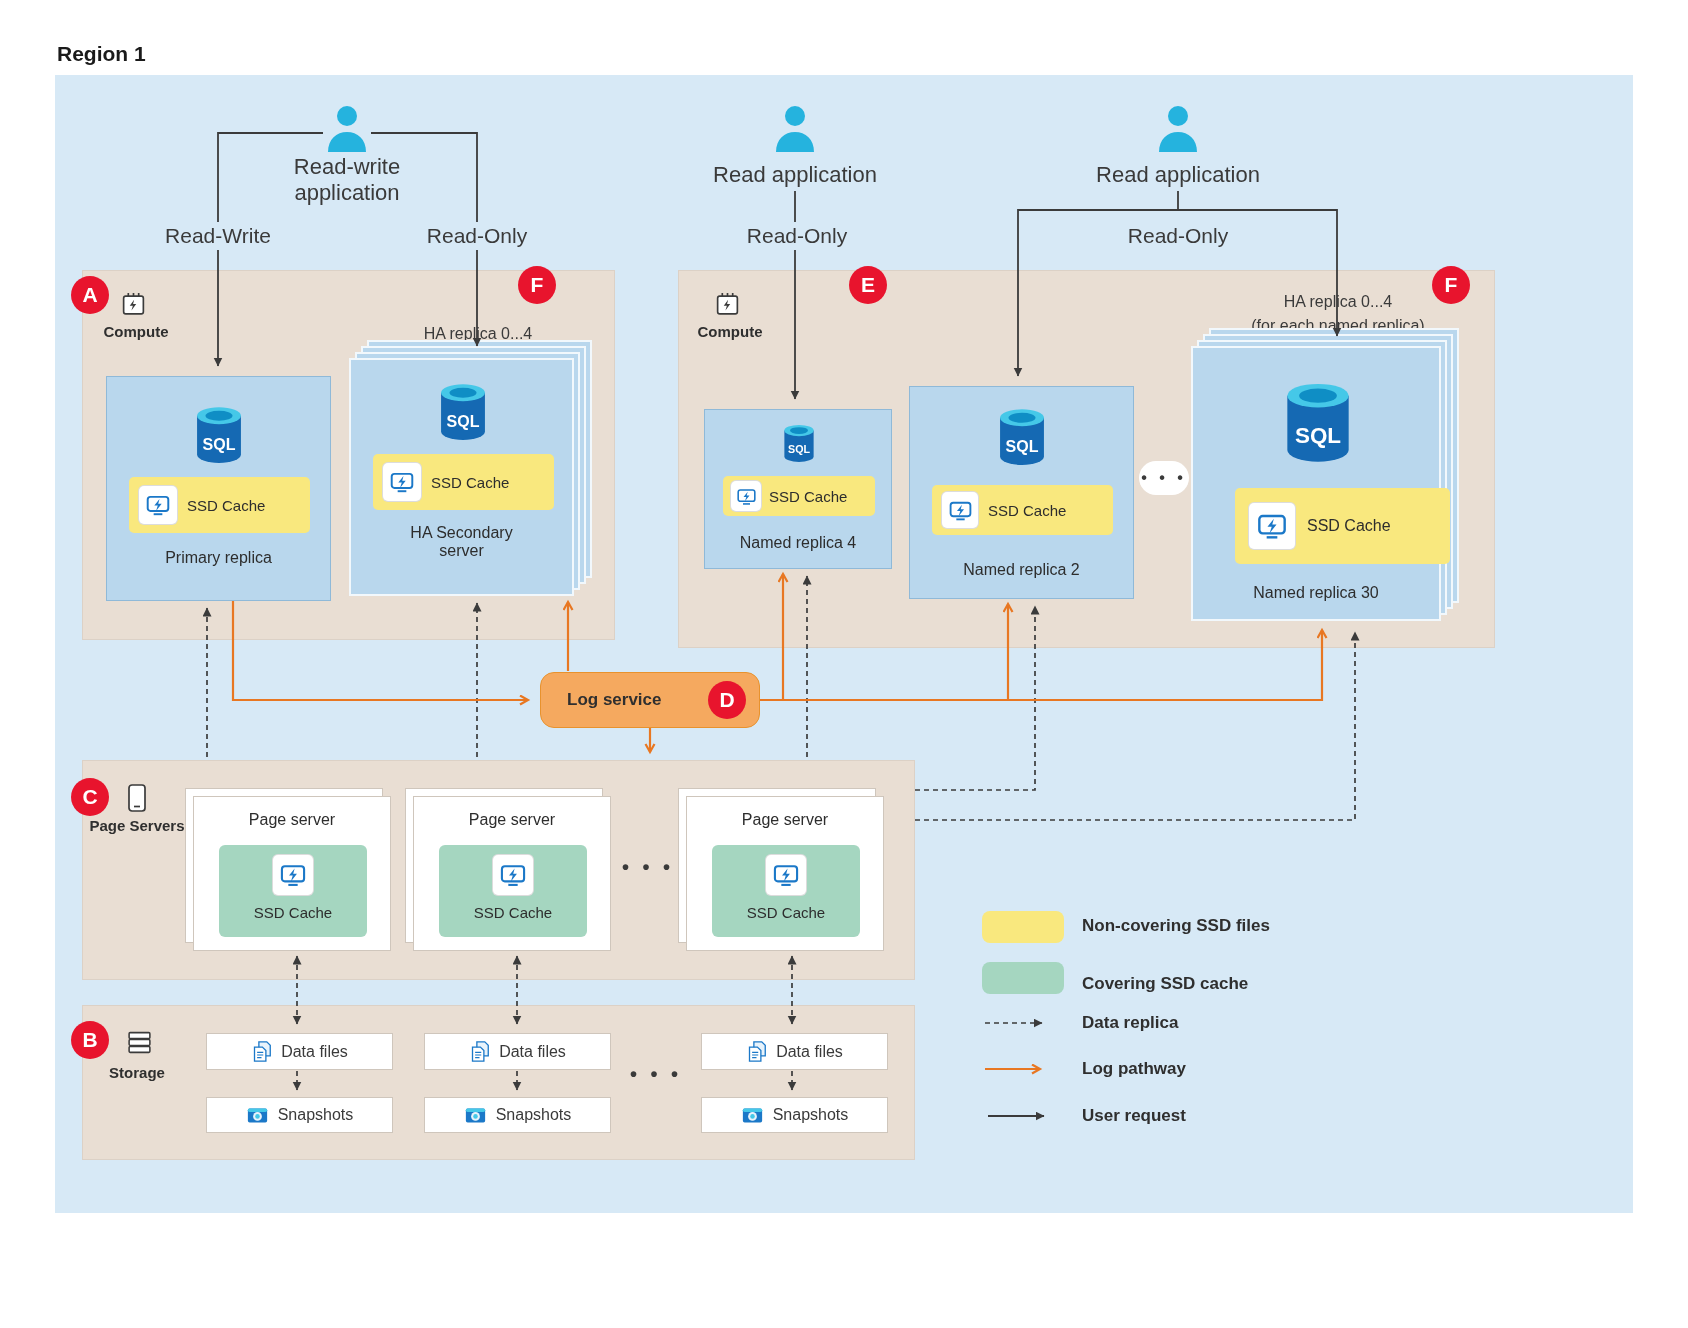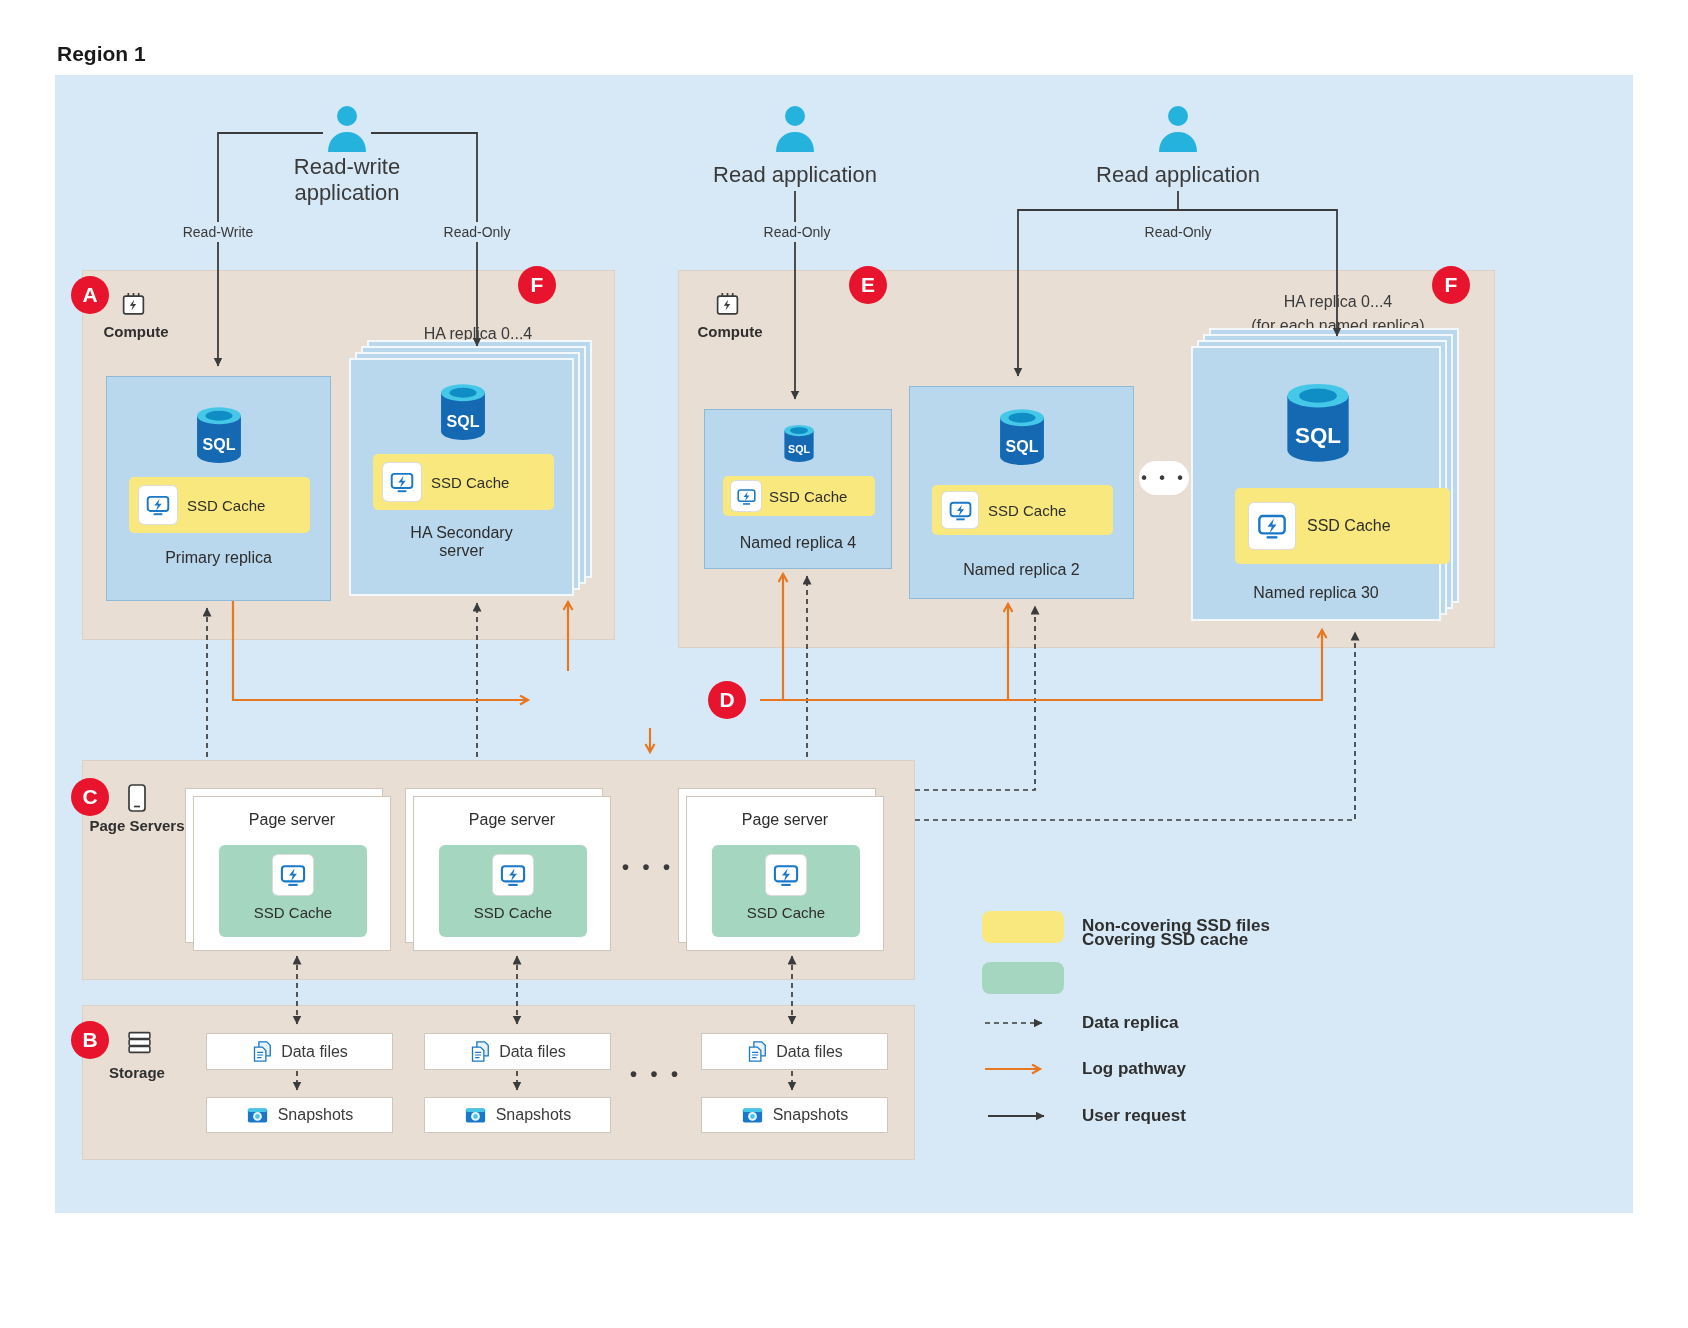--- a/index.html
+++ b/index.html
@@ -14,21 +14,21 @@
   .yellowbox{position:absolute;background:#f9e87e;border-radius:5px;display:flex;align-items:center;gap:10px;padding-left:10px}
   .greenbox{position:absolute;background:#a5d6c0;border-radius:6px;display:flex;flex-direction:column;align-items:center;padding-top:10px;gap:9px}
   .whitecard{position:absolute;background:#ffffff;border:1px solid #cfc6bc}
   .badge{position:absolute;width:38px;height:38px;border-radius:50%;background:#e8142d;color:#fff;
          font-size:21px;font-weight:bold;display:flex;align-items:center;justify-content:center;z-index:7}
   .ssd-tile{background:#fff;border-radius:5px;box-shadow:0 0 0 1px #dcdcdc;display:flex;align-items:center;justify-content:center;flex:none}
   .lbl{position:absolute}
   .center{text-align:center}
   .bold{font-weight:bold}
   .f15{font-size:15px}.f16{font-size:16px}.f17{font-size:22px}
-  .pathlabel{position:absolute;z-index:6;background:#d7e9f6;text-align:center;font-size:14px;padding:2px 0}
+  .pathlabel{position:absolute;z-index:6;background:#d7e9f6;text-align:center;font-size:21px;padding:2px 0}
   .dots{position:absolute;font-size:20px;font-weight:bold;color:#3a3a3a;letter-spacing:4px;text-align:center}
   .pill{background:#ffffff;border-radius:17px;display:flex;align-items:center;justify-content:center;letter-spacing:4px}
   .legend-label{position:absolute;left:1082px;font-size:17px;font-weight:bold;color:#2f2f2f;z-index:2}
   svg.overlay{position:absolute;left:0;top:0;z-index:5;pointer-events:none}
   .logservice{position:absolute;left:540px;top:672px;width:220px;height:56px;background:#f5a95f;
               border:1.5px solid #e8922d;border-radius:14px;z-index:4;display:flex;align-items:center;padding-left:26px;
               font-size:17px;font-weight:bold;color:#2f2f2f}
   .name-label{position:absolute;left:0;width:100%;text-align:center;font-size:16px;color:#2d2d2d}
 </style>
 </head>
@@ -212,20 +212,23 @@
             <path d="M13.4 6.5 l-4.8 6 h3.2 l-1.6 5 l5.2-6.6 h-3.2 Z" fill="#1b78c8"></path>
             <line x1="8" y1="20.5" x2="16" y2="20.5" stroke="#1b78c8" stroke-width="1.8"></line>
           </svg>
         </span>
         <span class="f16" style="color:#2d2d2d">SSD Cache</span>
       </div>
       <div class="name-label" style="top:236px">Named replica 30</div>
     </div>
   </div>
 
+  <div class="logservice">
+    <span>Log service</span>
+  </div>
 
   <div class="group" style="left:82px;top:760px;width:833px;height:220px">
     <div class="abs" style="left:43px;top:22px">
       <svg viewBox="0 0 22 30" width="22" height="30">
         <rect x="3" y="2" width="16" height="26" rx="3" fill="#fff" stroke="#3b3b3b" stroke-width="1.7"></rect>
         <line x1="8" y1="23.5" x2="14" y2="23.5" stroke="#3b3b3b" stroke-width="1.7"></line>
       </svg>
     </div>
     <div class="lbl center bold f15" style="left:2px;top:56px;width:104px;color:#2f2f2f">Page Servers</div>
 
@@ -341,21 +344,21 @@
         <circle cx="13" cy="13" r="2.6" fill="#45c8e8"></circle>
       </svg>
       <span class="f16">Snapshots</span>
     </div>
   </div>
 
   <div class="abs" style="left:982px;top:911px;width:82px;height:32px;background:#f9e87e;border-radius:8px;z-index:2"></div>
   <div class="legend-label" style="top:916px">Non-covering SSD files</div>
 
   <div class="abs" style="left:982px;top:962px;width:82px;height:32px;background:#a5d6c0;border-radius:8px;z-index:2"></div>
-  <div class="legend-label" style="top:930px">Covering SSD cache</div>
+  <div class="legend-label" style="top:974px">Covering SSD cache</div>
 
   <div class="legend-label" style="top:1013px">Data replica</div>
   <div class="legend-label" style="top:1059px">Log pathway</div>
   <div class="legend-label" style="top:1106px">User request</div>
 
   <svg class="overlay" width="1688" height="1328" viewBox="0 0 1688 1328">
     <defs>
       <marker id="mDark" markerWidth="11" markerHeight="11" refX="8.5" refY="4.5" orient="auto-start-reverse" markerUnits="userSpaceOnUse">
         <path d="M0,0 L9,4.5 L0,9 Z" fill="#3b3b3b"></path>
       </marker>

